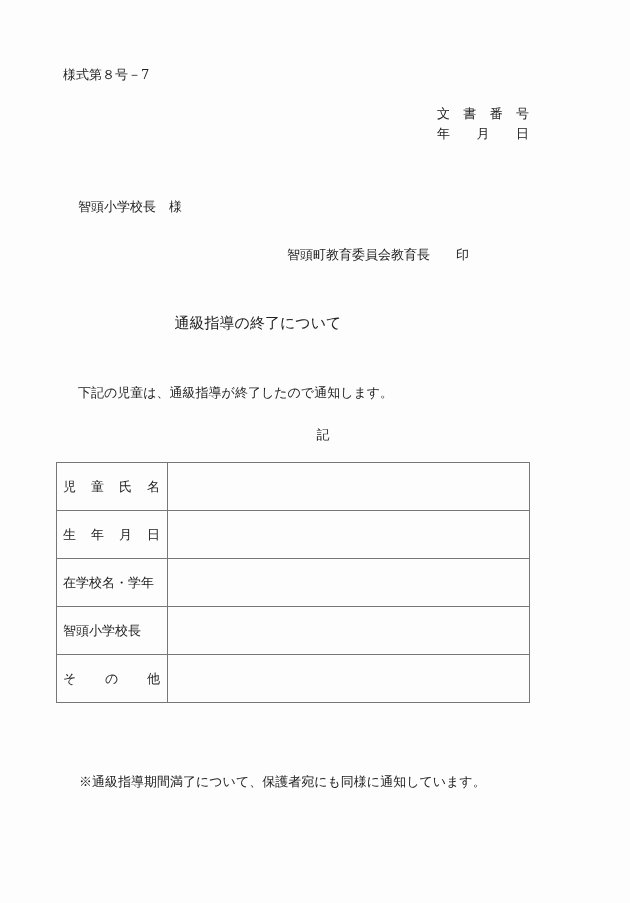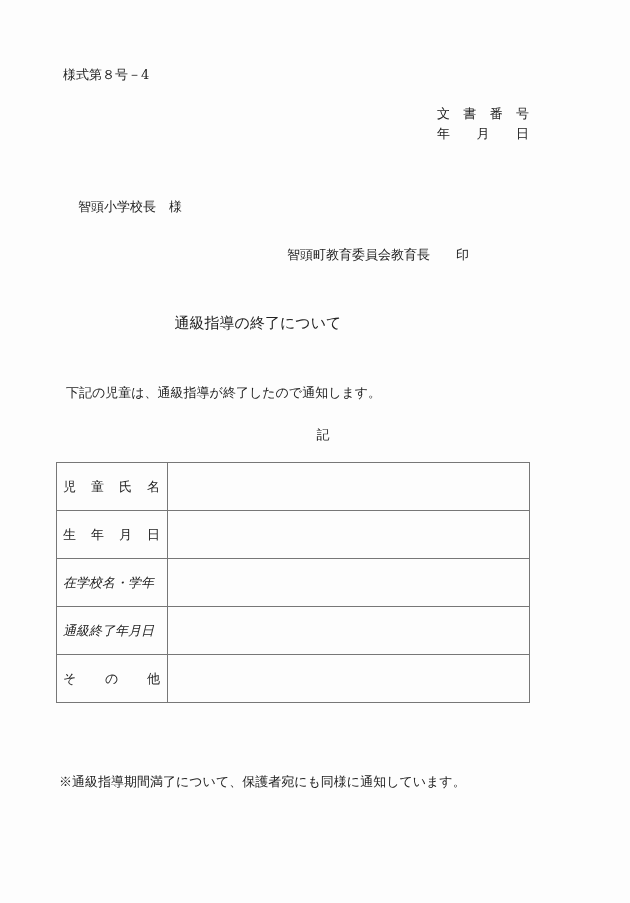--- a/index.html
+++ b/index.html
@@ -5,33 +5,33 @@
   html, body { margin:0; padding:0; }
   body { width:630px; height:903px; background:#fdfdfd; position:relative; overflow:hidden;
          font-family:"DejaVu Serif","Liberation Serif",serif; color:#222; font-size:13px; }
   .abs { position:absolute; white-space:nowrap; }
   .form-no { left:63px; top:66px; }
   .docinfo { left:437px; top:104px; line-height:20px; }
   .docinfo .row { display:flex; justify-content:space-between; width:92px; }
   .addressee { left:78px; top:198px; }
   .sender { left:287px; top:246px; }
   .title { left:0; width:516px; text-align:center; top:314px; font-size:15px; }
-  .body-text { left:66px; top:384px; }
+  .body-text { left:78px; top:384px; }
   .ki { left:0; width:646px; text-align:center; top:426px; }
   table.form { position:absolute; left:56px; top:462px; width:474px; border-collapse:collapse; }
   table.form td { border:1px solid #777; height:47px; padding:0; }
   table.form td.label { width:110px; }
   table.form td.label .spread { display:flex; justify-content:space-between; padding:0 7px 0 6px; }
-  table.form td.label .plain { padding:0 6px;font-style:italic; }
-  .note { left:59px; top:773px; }
+  table.form td.label .plain { padding:0 6px; }
+  .note { left:79px; top:773px; }
 </style>
 </head>
 <body>
 
-<div class="abs form-no">様式第８号－4</div>
+<div class="abs form-no">様式第８号－7</div>
 
 <div class="abs docinfo">
   <div class="row">
     <span>文</span>
     <span>書</span>
     <span>番</span>
     <span>号</span>
   </div>
   <div class="row">
     <span>年</span>
@@ -71,21 +71,21 @@
     <td></td>
   </tr>
   <tr>
     <td class="label">
       <div class="plain">在学校名・学年</div>
     </td>
     <td></td>
   </tr>
   <tr>
     <td class="label">
-      <div class="plain">通級終了年月日</div>
+      <div class="plain">智頭小学校長</div>
     </td>
     <td></td>
   </tr>
   <tr>
     <td class="label">
       <div class="spread">
         <span>そ</span>
         <span>の</span>
         <span>他</span>
       </div>

